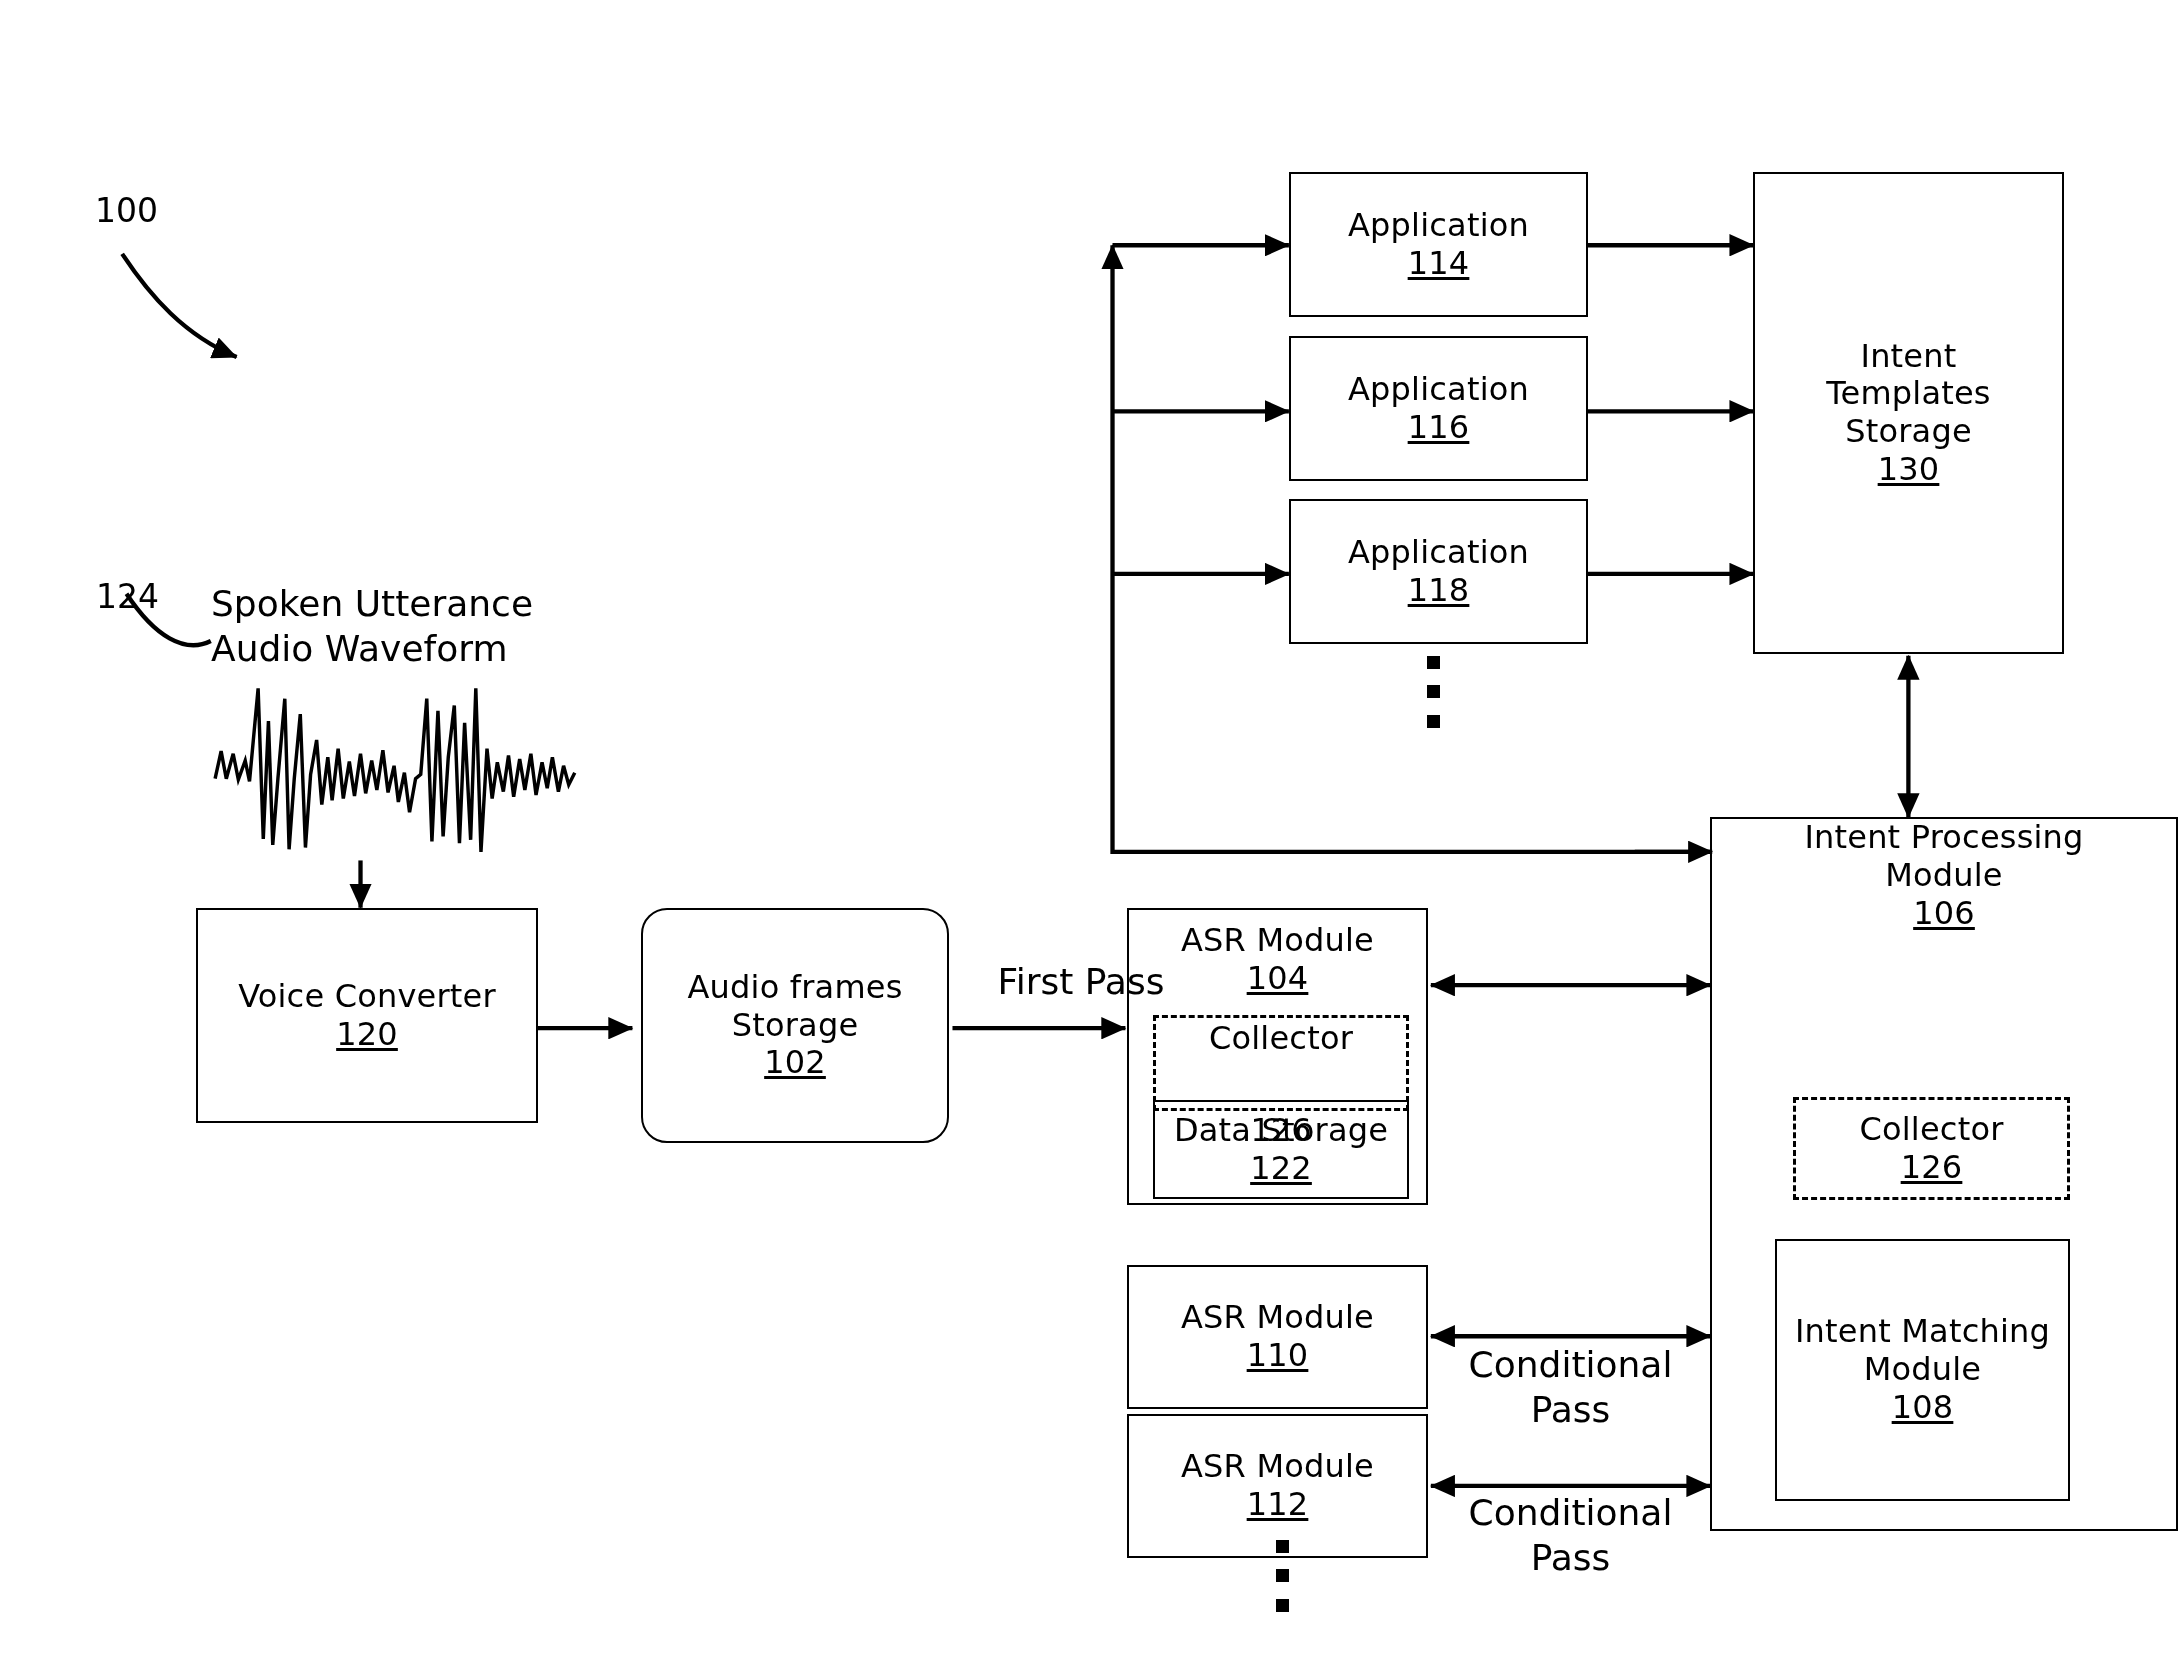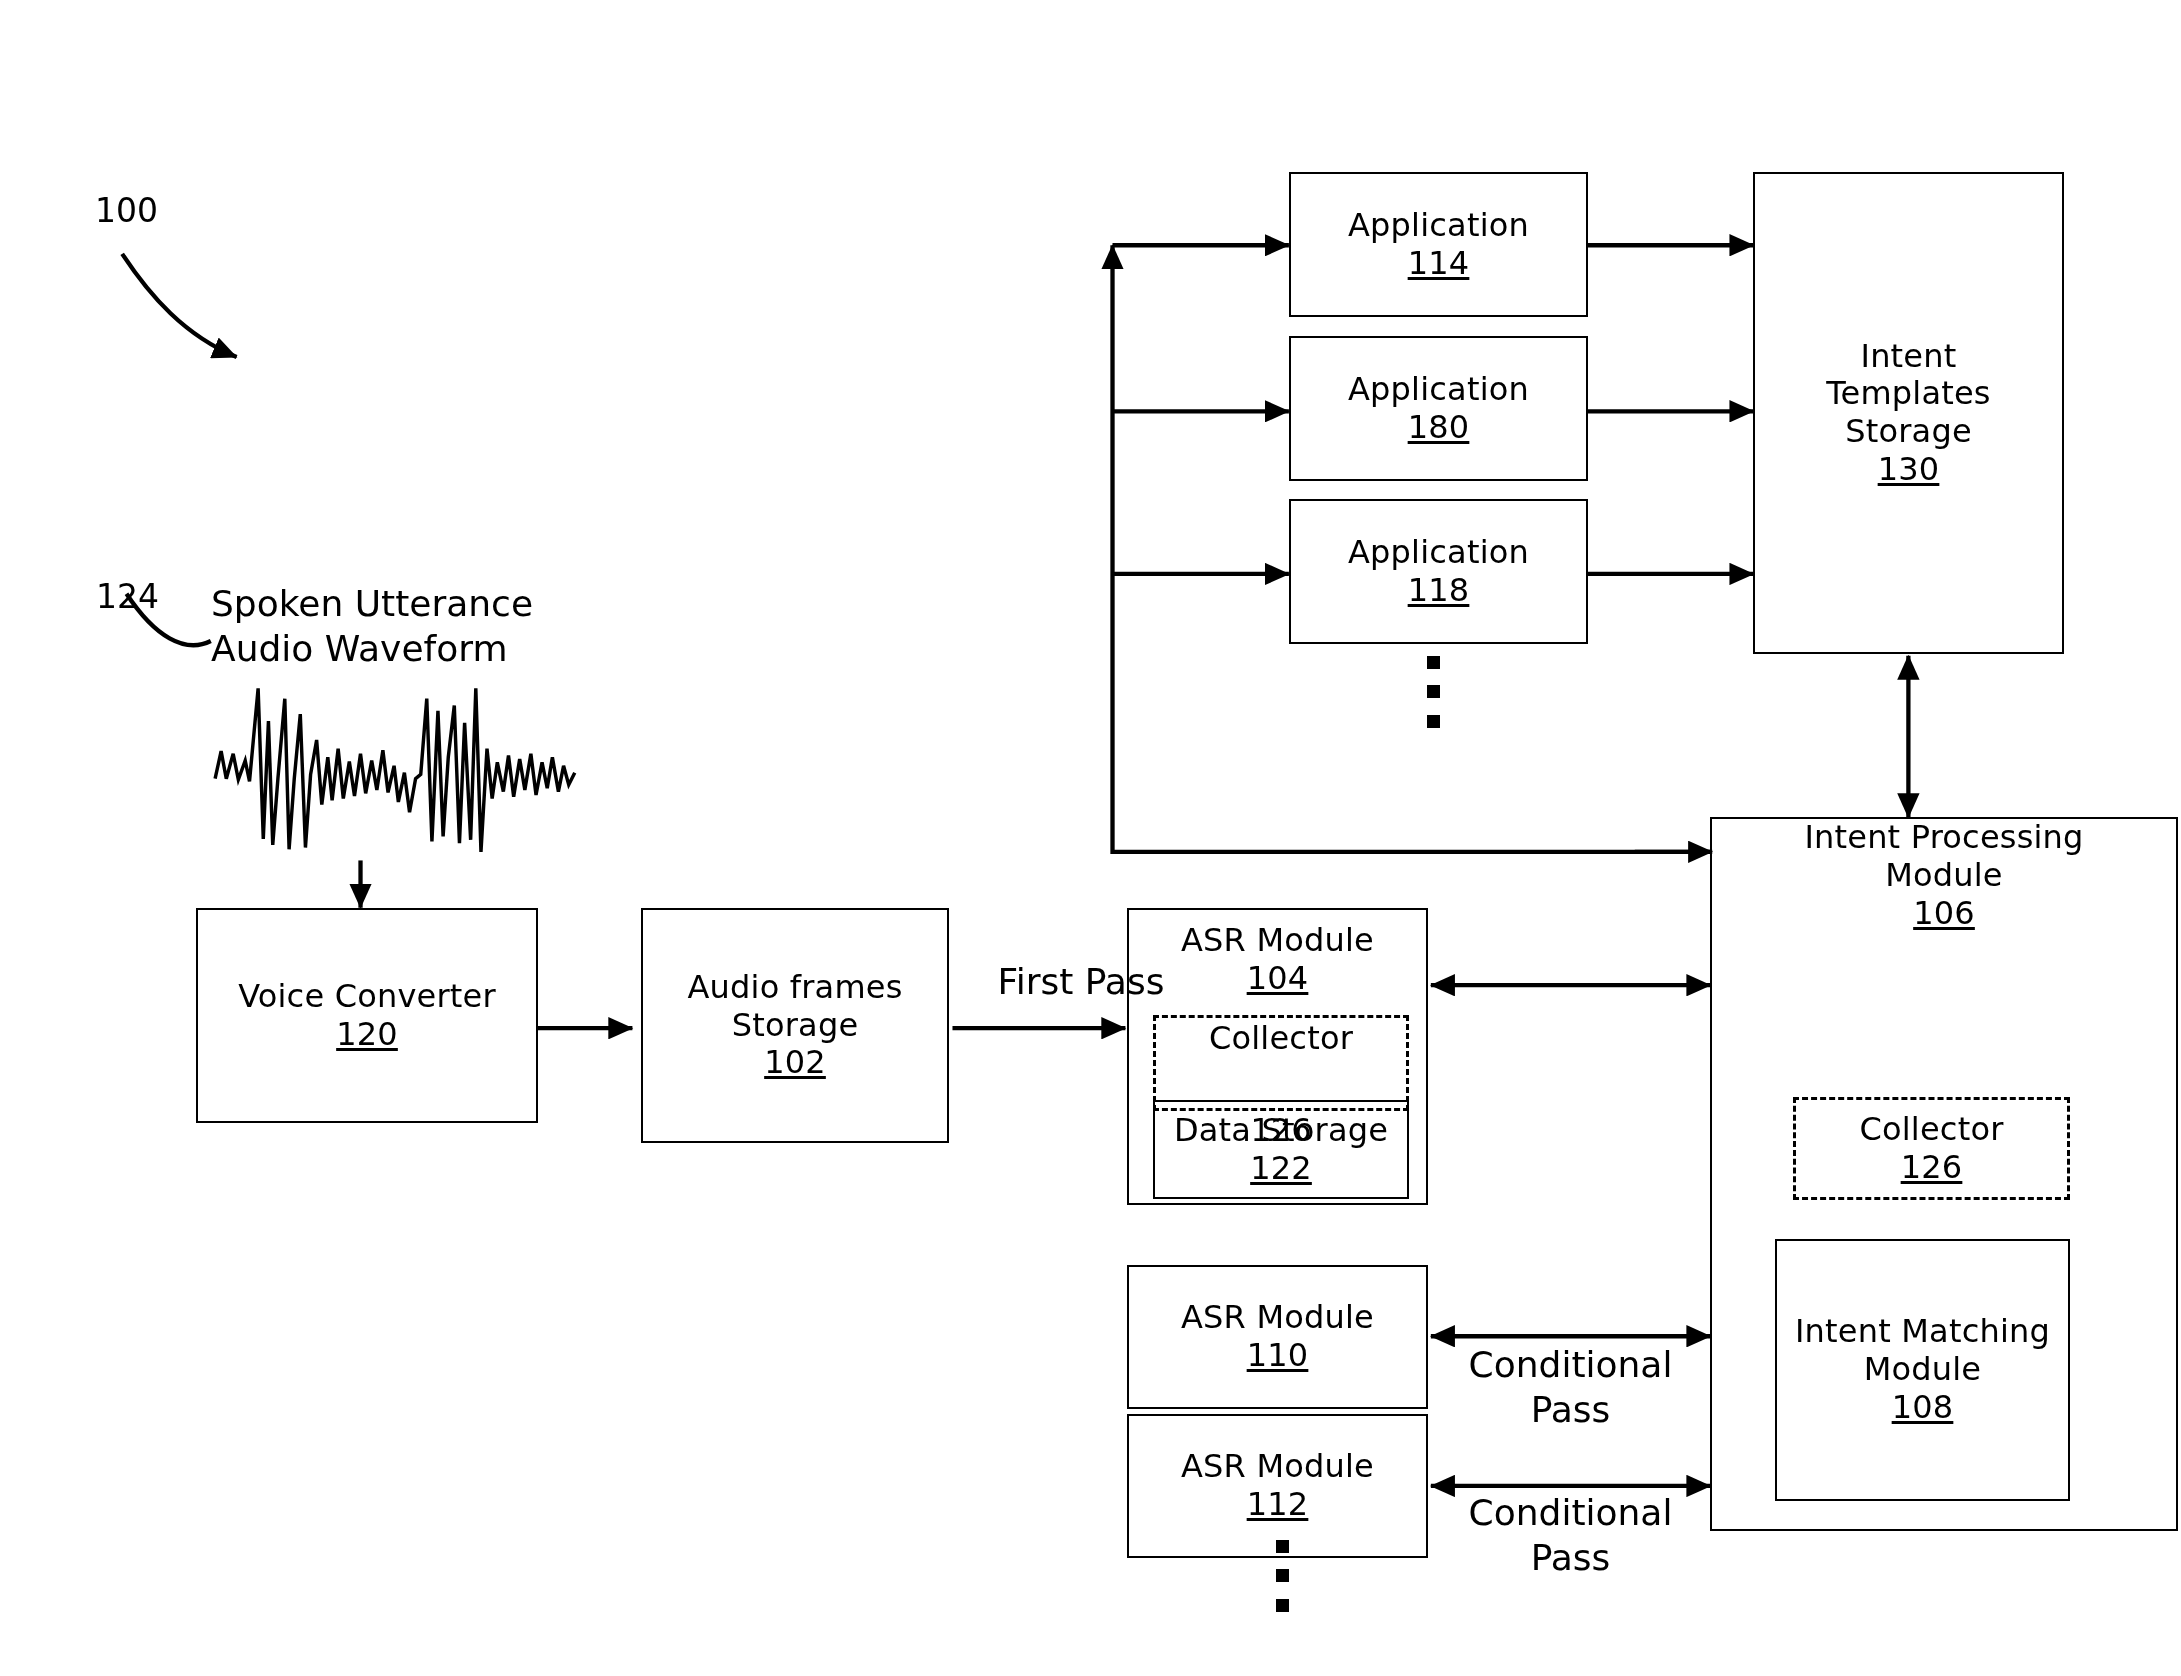--- a/index.html
+++ b/index.html
@@ -149,21 +149,21 @@
   <div class="reflabel" style="left:96px; top:555px;margin-top:25px;">124</div>
 
   <div class="freetext" style="left:211px; top:581px; width:344px;">Spoken Utterance
 Audio Waveform</div>
 
   <div class="box" style="left:196px; top:908px; width:342px; height:215px;">
     <span class="ttl">Voice Converter</span>
     <span class="num">120</span>
   </div>
 
-  <div class="box" style="left:641px; top:908px; width:308px; height:235px;">
+  <div class="box" style="left:641px; top:908px; width:308px; height:235px;border-radius:26px;">
     <span class="ttl">Audio frames
 Storage</span>
     <span class="num">102</span>
   </div>
 
   <div class="freetext" style="left:969px; top:959px; width:224px; text-align:center;">First Pass</div>
 
   <div class="box" style="left:1127px; top:908px; width:301px; height:297px;
               justify-content:flex-start; padding-top:12px;">
     <span class="ttl">ASR Module</span>
@@ -203,21 +203,21 @@
       <i></i>
   </div>
 
   <div class="box" style="left:1289px; top:172px; width:299px; height:145px;">
     <span class="ttl">Application</span>
     <span class="num">114</span>
   </div>
 
   <div class="box" style="left:1289px; top:336px; width:299px; height:145px;">
     <span class="ttl">Application</span>
-    <span class="num">180</span>
+    <span class="num">116</span>
   </div>
 
   <div class="box" style="left:1289px; top:499px; width:299px; height:145px;">
     <span class="ttl">Application</span>
     <span class="num">118</span>
   </div>
 
   <div class="dots" style="left:1427px; top:656px;">
     <i></i>
       <i></i>

